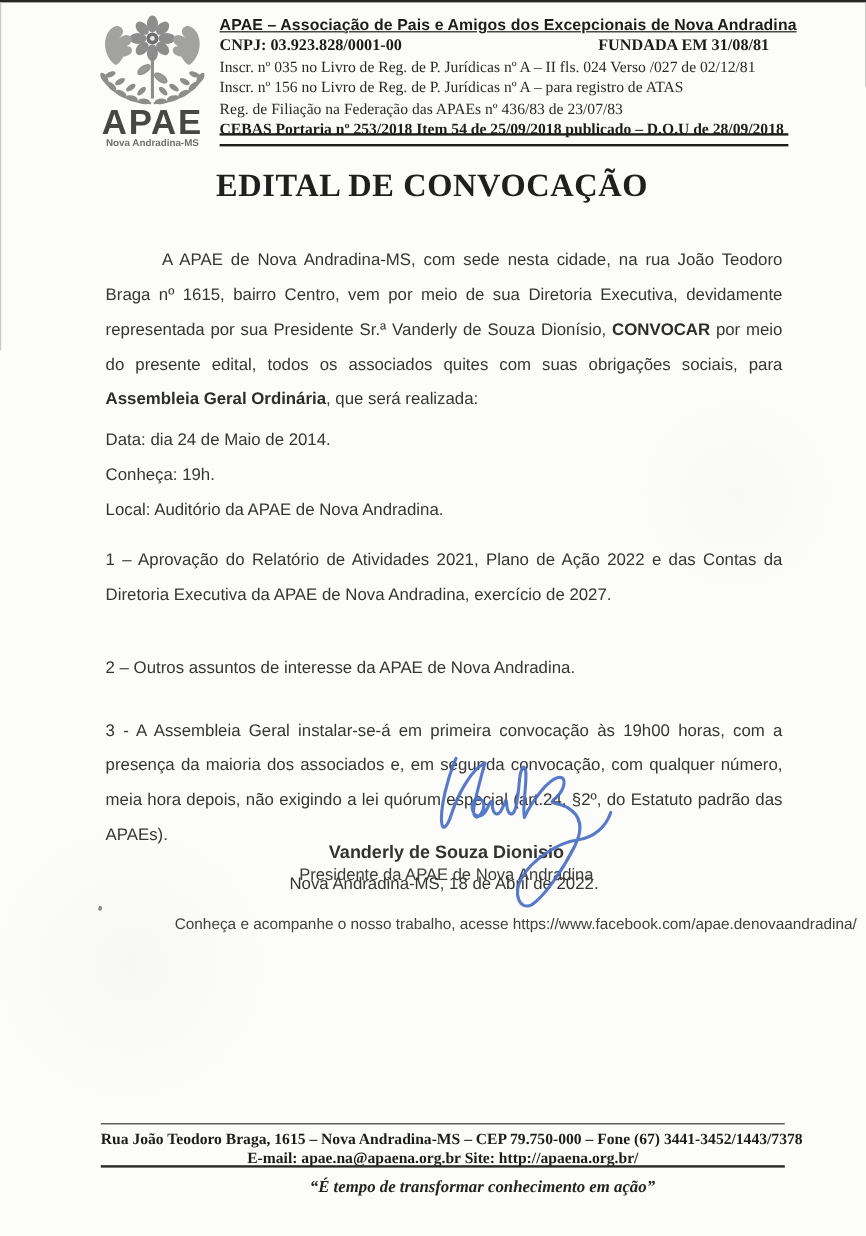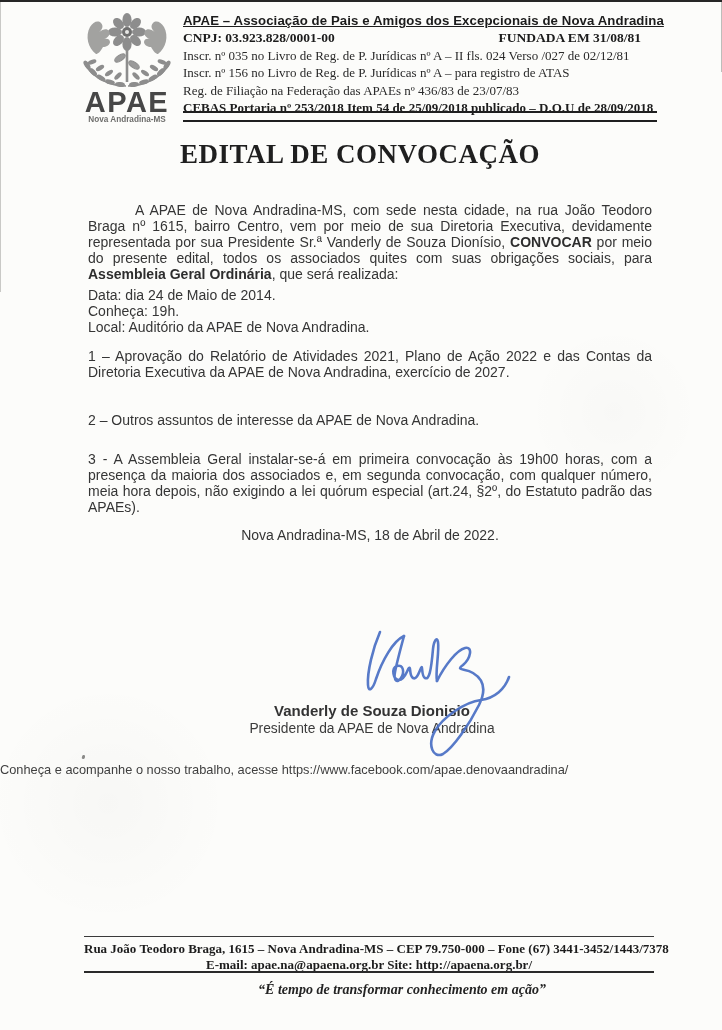--- a/index.html
+++ b/index.html
@@ -27,37 +27,37 @@
   .hdr-cebas{font-family:"Liberation Serif",serif;font-weight:bold;font-size:13px;color:#1c1c1c;margin-top:1.5px;white-space:nowrap;}
   .hdr-rule{position:absolute;left:183px;top:111px;width:474px;height:7px;
             border-top:2.5px solid #1f1f1f;border-bottom:2px solid #1f1f1f;}
 
   
   .title{position:absolute;left:0;top:139px;width:720px;text-align:center;
          font-family:"Liberation Serif",serif;font-weight:bold;font-size:27px;
          letter-spacing:.5px;color:#1f1f1f;}
 
   
-  .body{position:absolute;left:88px;top:202px;width:564px;font-size:14px;line-height:16px;color:#353535;}
+  .body{position:absolute;left:88px;top:202px;width:564px;font-size:14px;line-height:29px;color:#353535;}
   .body p{margin:0;text-align:justify;}
   .p1{text-indent:47px;margin-bottom:5px !important;}
   .sched{margin-bottom:13px !important;text-align:left !important;}
   .item1{margin-bottom:32px !important;}
   .item2{margin-bottom:23px !important;text-align:left !important;}
   .item3{margin-bottom:12px !important;}
   .dateline{text-align:center !important;text-indent:0;}
   .b{font-weight:bold;color:#2d2d2d;}
 
   
   .sig-svg{position:absolute;left:356px;top:628px;width:182px;height:134px;z-index:3;}
   .sig-names{position:absolute;left:0;top:702px;width:744px;text-align:center;z-index:2;}
   .sig-name{font-weight:bold;font-size:15px;color:#333;}
   .sig-role{font-size:13.8px;color:#3c3c3c;margin-top:2px;}
 
-  .fbline{position:absolute;left:0;top:762px;width:714px;text-align:left;
+  .fbline{position:absolute;left:0;top:762px;width:714px;text-align:right;
           font-size:12.8px;color:#3f3f3f;}
 
   
   .foot{position:absolute;left:84px;top:936px;width:570px;text-align:center;
         font-family:"Liberation Serif",serif;font-weight:bold;font-size:13px;color:#1c1c1c;
         border-top:1.5px solid #3a3a3a;padding-top:4px;}
   .foot-line{white-space:nowrap;}
   .foot-rule{position:absolute;left:84px;top:971px;width:570px;height:0;border-top:2.5px solid #2a2a2a;}
   .motto{position:absolute;left:0;top:982px;width:722px;text-align:center;
          font-family:"Liberation Serif",serif;font-weight:bold;font-style:italic;

